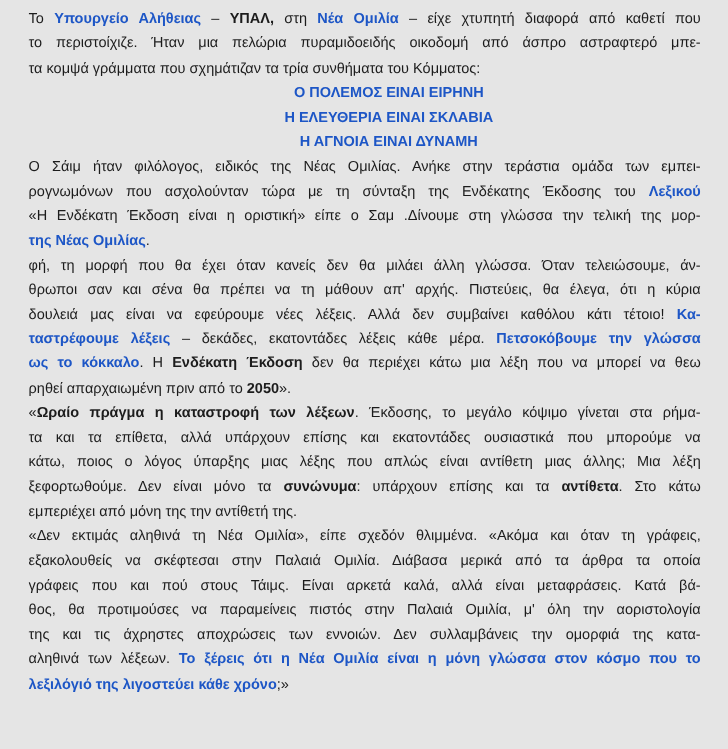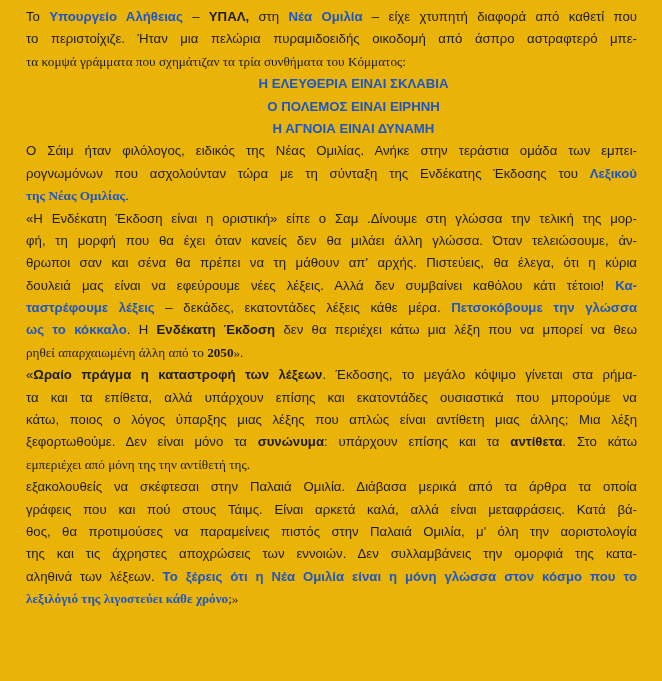--- a/index.html
+++ b/index.html
@@ -8,71 +8,72 @@
     background: #ffffff;
     width: 662px;
     height: 681px;
     overflow: hidden;
   }
   .page {
     width: 662px;
     height: 681px;
     box-sizing: border-box;
     padding: 6px 25px 0 26px;
-    background: #eab308;
+    background: #e5e5e5;
   }
   .doc {
     font-family: "Liberation Sans", sans-serif;
     font-size: 13.2px;
     line-height: 22.4px;
     color: #1c1c1c;
     width: 100%;
   }
   .line {
     height: 22.4px;
     overflow: hidden;
   }
   .align-j {
     text-align: justify;
     text-align-last: justify;
     -moz-text-align-last: justify;
     text-justify: inter-word;
   }
-  .align-l { text-align: left; font-family: Liberation Serif, serif; }
+  .align-l { text-align: left; }
   .align-c { text-align: center; padding-left: 44px; }
   .run-n { font-weight: 400; }
   .run-b { font-weight: 700; }
   .run-bb { font-weight: 700; color: var(--accent-blue, #1d56c6); }
 </style>
 </head>
 <body style="background: rgb(255, 255, 255);">
 
 <div class="page">
   <div class="doc" id="doc" style="color: rgb(28, 28, 28);">
       <div class="line align-j"><span class="run-n">Το </span><span class="run-bb">Υπουργείο Αλήθειας</span><span class="run-n"> – </span><span class="run-b">ΥΠΑΛ,</span><span class="run-n"> στη </span><span class="run-bb">Νέα Ομιλία</span><span class="run-n"> – είχε χτυπητή διαφορά από καθετί που</span></div>
       <div class="line align-j"><span class="run-n">το περιστοίχιζε. Ήταν μια πελώρια πυραμιδοειδής οικοδομή από άσπρο αστραφτερό μπε-</span></div>
       <div class="line align-l"><span class="run-n">τα κομψά γράμματα που σχημάτιζαν τα τρία συνθήματα του Κόμματος:</span></div>
+      <div class="line align-c"><span class="run-bb">Ο ΠΟΛΕΜΟΣ ΕΙΝΑΙ ΕΙΡΗΝΗ</span></div>
       <div class="line align-c"><span class="run-bb">Η ΕΛΕΥΘΕΡΙΑ ΕΙΝΑΙ ΣΚΛΑΒΙΑ</span></div>
-      <div class="line align-c"><span class="run-bb">Ο ΠΟΛΕΜΟΣ ΕΙΝΑΙ ΕΙΡΗΝΗ</span></div>
       <div class="line align-c"><span class="run-bb">Η ΑΓΝΟΙΑ ΕΙΝΑΙ ΔΥΝΑΜΗ</span></div>
       <div class="line align-j"><span class="run-n">Ο Σάιμ ήταν φιλόλογος, ειδικός της Νέας Ομιλίας. Ανήκε στην τεράστια ομάδα των εμπει-</span></div>
       <div class="line align-j"><span class="run-n">ρογνωμόνων που ασχολούνταν τώρα με τη σύνταξη της Ενδέκατης Έκδοσης του </span><span class="run-bb">Λεξικού</span></div>
+      <div class="line align-j"><span class="run-n">«Η Ενδέκατη Έκδοση είναι η οριστική» είπε ο Σαμ .Δίνουμε στη γλώσσα την τελική της μορ-</span></div>
       <div class="line align-l"><span class="run-bb">της Νέας Ομιλίας</span><span class="run-n">.</span></div>
-      <div class="line align-j"><span class="run-n">«Η Ενδέκατη Έκδοση είναι η οριστική» είπε ο Σαμ .Δίνουμε στη γλώσσα την τελική της μορ-</span></div>
       <div class="line align-j"><span class="run-n">φή, τη μορφή που θα έχει όταν κανείς δεν θα μιλάει άλλη γλώσσα. Όταν τελειώσουμε, άν-</span></div>
       <div class="line align-j"><span class="run-n">θρωποι σαν και σένα θα πρέπει να τη μάθουν απ' αρχής. Πιστεύεις, θα έλεγα, ότι η κύρια</span></div>
       <div class="line align-j"><span class="run-n">δουλειά μας είναι να εφεύρουμε νέες λέξεις. Αλλά δεν συμβαίνει καθόλου κάτι τέτοιο! </span><span class="run-bb">Κα-</span></div>
       <div class="line align-j"><span class="run-bb">ταστρέφουμε λέξεις</span><span class="run-n"> – δεκάδες, εκατοντάδες λέξεις κάθε μέρα. </span><span class="run-bb">Πετσοκόβουμε την γλώσσα</span></div>
       <div class="line align-j"><span class="run-bb">ως το κόκκαλο</span><span class="run-n">. Η </span><span class="run-b">Ενδέκατη Έκδοση</span><span class="run-n"> δεν θα περιέχει κάτω μια λέξη που να μπορεί να θεω</span></div>
-      <div class="line align-l"><span class="run-n">ρηθεί απαρχαιωμένη άλλη από το </span><span class="run-b">2050</span><span class="run-n">».</span></div>
+      <div class="line align-l"><span class="run-n">ρηθεί απαρχαιωμένη πριν από το </span><span class="run-b">2050</span><span class="run-n">».</span></div>
       <div class="line align-j"><span class="run-n">«</span><span class="run-b">Ωραίο πράγμα η καταστροφή των λέξεων</span><span class="run-n">. Έκδοσης, το μεγάλο κόψιμο γίνεται στα ρήμα-</span></div>
       <div class="line align-j"><span class="run-n">τα και τα επίθετα, αλλά υπάρχουν επίσης και εκατοντάδες ουσιαστικά που μπορούμε να</span></div>
       <div class="line align-j"><span class="run-n">κάτω, ποιος ο λόγος ύπαρξης μιας λέξης που απλώς είναι αντίθετη μιας άλλης; Μια λέξη</span></div>
       <div class="line align-j"><span class="run-n">ξεφορτωθούμε. Δεν είναι μόνο τα </span><span class="run-b">συνώνυμα</span><span class="run-n">: υπάρχουν επίσης και τα </span><span class="run-b">αντίθετα</span><span class="run-n">. Στο κάτω</span></div>
       <div class="line align-l"><span class="run-n">εμπεριέχει από μόνη της την αντίθετή της.</span></div>
+      <div class="line align-j"><span class="run-n">«Δεν εκτιμάς αληθινά τη Νέα Ομιλία», είπε σχεδόν θλιμμένα. «Ακόμα και όταν τη γράφεις,</span></div>
       <div class="line align-j"><span class="run-n">εξακολουθείς να σκέφτεσαι στην Παλαιά Ομιλία. Διάβασα μερικά από τα άρθρα τα οποία</span></div>
       <div class="line align-j"><span class="run-n">γράφεις που και πού στους Τάιμς. Είναι αρκετά καλά, αλλά είναι μεταφράσεις. Κατά βά-</span></div>
       <div class="line align-j"><span class="run-n">θος, θα προτιμούσες να παραμείνεις πιστός στην Παλαιά Ομιλία, μ' όλη την αοριστολογία</span></div>
       <div class="line align-j"><span class="run-n">της και τις άχρηστες αποχρώσεις των εννοιών. Δεν συλλαμβάνεις την ομορφιά της κατα-</span></div>
       <div class="line align-j"><span class="run-n">αληθινά των λέξεων. </span><span class="run-bb">Το ξέρεις ότι η Νέα Ομιλία είναι η μόνη γλώσσα στον κόσμο που το</span></div>
       <div class="line align-l"><span class="run-bb">λεξιλόγιό της λιγοστεύει κάθε χρόνο</span><span class="run-n">;»</span></div>
     </div>
 </div>
 
 </body></html>

